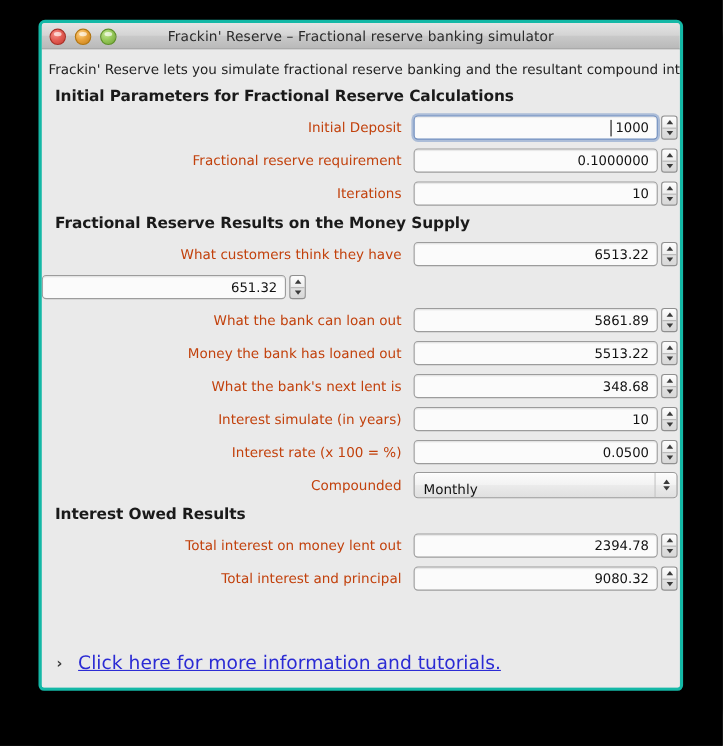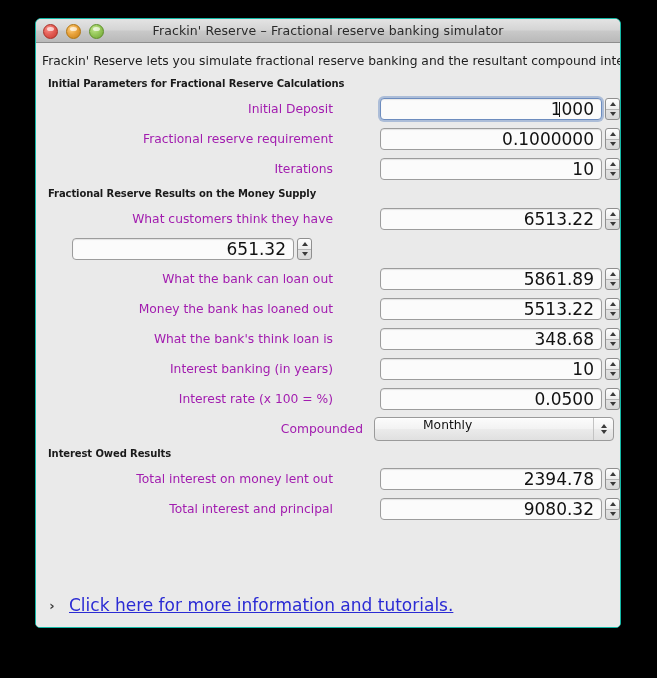--- a/index.html
+++ b/index.html
@@ -24,21 +24,21 @@
   #window {
     position: absolute;
     left: 35px;
     top: 18px;
     width: 586px;
     height: 610px;
     border-radius: 6px 6px 5px 5px;
     box-shadow: 0 3px 9px rgba(0,0,0,0.55);
     overflow: hidden;
     background: #ebebeb;
-    border: 1px solid #14b8a6;
+    border: 3px solid #14b8a6;
     box-sizing: border-box;
   }
 
   
   #titlebar {
     position: relative;
     height: 24px;
     background: linear-gradient(to bottom, #e4e4e4 0%, #d4d4d4 48%, #c9c9c9 52%, #b9b9b9 100%);
     border-bottom: 1px solid #8d8d8d;
     display: flex;
@@ -101,64 +101,63 @@
   }
 
   #intro {
     font-size: 12.3px;
     color: #1d1d1d;
     padding: 11px 6px 6px 6px;
     white-space: nowrap;
   }
 
   .section-heading {
-    font-size: 10px;
+    font-size: 14px;
     font-weight: bold;
     color: #1a1a1a;
     padding: 4px 0 5px 12px;
     letter-spacing: -0.1px;
   }
 
   .row {
     display: flex;
     align-items: center;
     height: 30px;
   }
 
   .row-label {
     width: 338px;
     text-align: right;
     padding-right: 11px;
     font-size: 12.3px;
-    color: #a21caf;
+    color: #c2410c;
     box-sizing: border-box;
     white-space: nowrap;
   }
 
   
   .spinbox {
     display: flex;
     align-items: stretch;
     height: 22px;
   }
   .spin-field {
     width: 222px;
     background: #fbfbfb;
     border: 1px solid #9c9c9c;
     border-radius: 4px;
     box-shadow: inset 0 1px 1px rgba(0,0,0,0.10);
     display: flex;
     align-items: center;
     justify-content: flex-end;
     padding-right: 7px;
-    font-size: 17px;
+    font-size: 12px;
     color: #111111;
     box-sizing: border-box;
     position: relative;
-    margin-left: 36px;
   }
   .spin-field.focused {
     border: 1px solid #6d8cbe;
     box-shadow: 0 0 0 2px rgba(120,152,201,0.55), inset 0 1px 1px rgba(0,0,0,0.08);
   }
   .caret {
     position: absolute;
     right: 41px;
     top: 3px;
     width: 1px;
@@ -193,25 +192,24 @@
   .chev.down { border-top: 4px solid #3a3a3a; }
 
   
   .select-box {
     width: 240px;
     height: 24px;
     background: linear-gradient(to bottom, #fcfcfc 0%, #f2f2f2 50%, #ebebeb 51%, #e0e0e0 100%);
     border: 1px solid #9a9a9a;
     border-radius: 4px;
     display: flex;
-    align-items: flex-start;
+    align-items: flex-end;
     box-sizing: border-box;
     position: relative;
     box-shadow: 0 1px 0 rgba(255,255,255,0.7) inset;
-    padding-left: 40px;
   }
   .select-value {
     padding-left: 8px;
     font-size: 12.3px;
     color: #111111;
     flex: 1;
   }
   .select-arrows {
     width: 19px;
     height: 100%;
@@ -375,37 +373,37 @@
                 <div class="half top">
                   <div class="chev up"></div>
                 </div>
                 <div class="half">
                   <div class="chev down"></div>
                 </div>
               </div>
             </div>
           </div>
           <div class="row">
-            <div class="row-label">What the bank's think loan is</div>
+            <div class="row-label">What the bank's next lent is</div>
             <div class="spinbox">
               <div class="spin-field">
                 <span>348.68</span>
               </div>
               <div class="stepper">
                 <div class="half top">
                   <div class="chev up"></div>
                 </div>
                 <div class="half">
                   <div class="chev down"></div>
                 </div>
               </div>
             </div>
           </div>
           <div class="row">
-            <div class="row-label">Interest banking (in years)</div>
+            <div class="row-label">Interest simulate (in years)</div>
             <div class="spinbox">
               <div class="spin-field">
                 <span>10</span>
               </div>
               <div class="stepper">
                 <div class="half top">
                   <div class="chev up"></div>
                 </div>
                 <div class="half">
                   <div class="chev down"></div>

